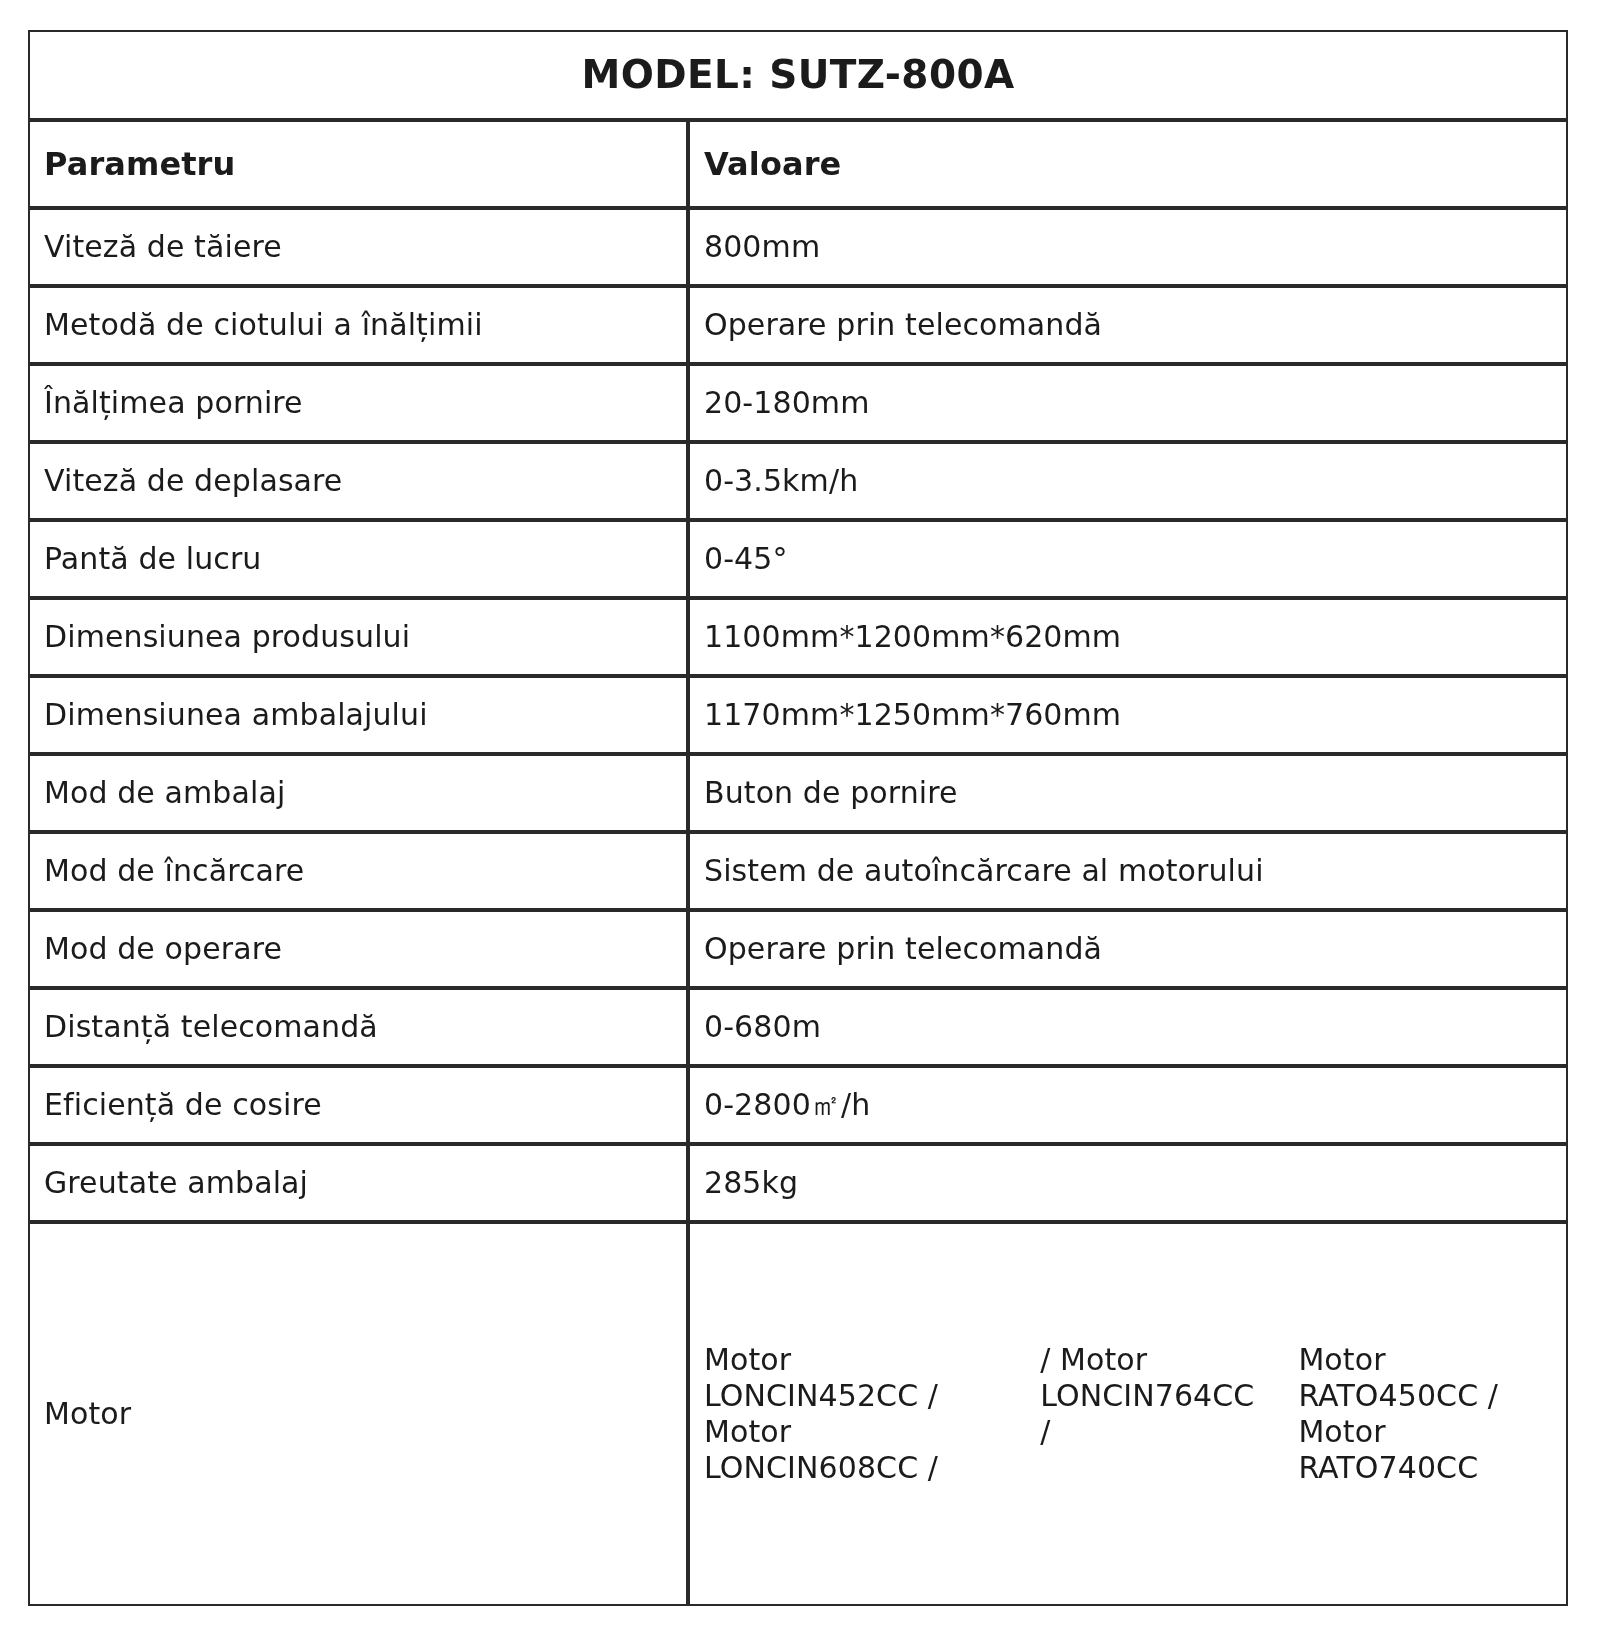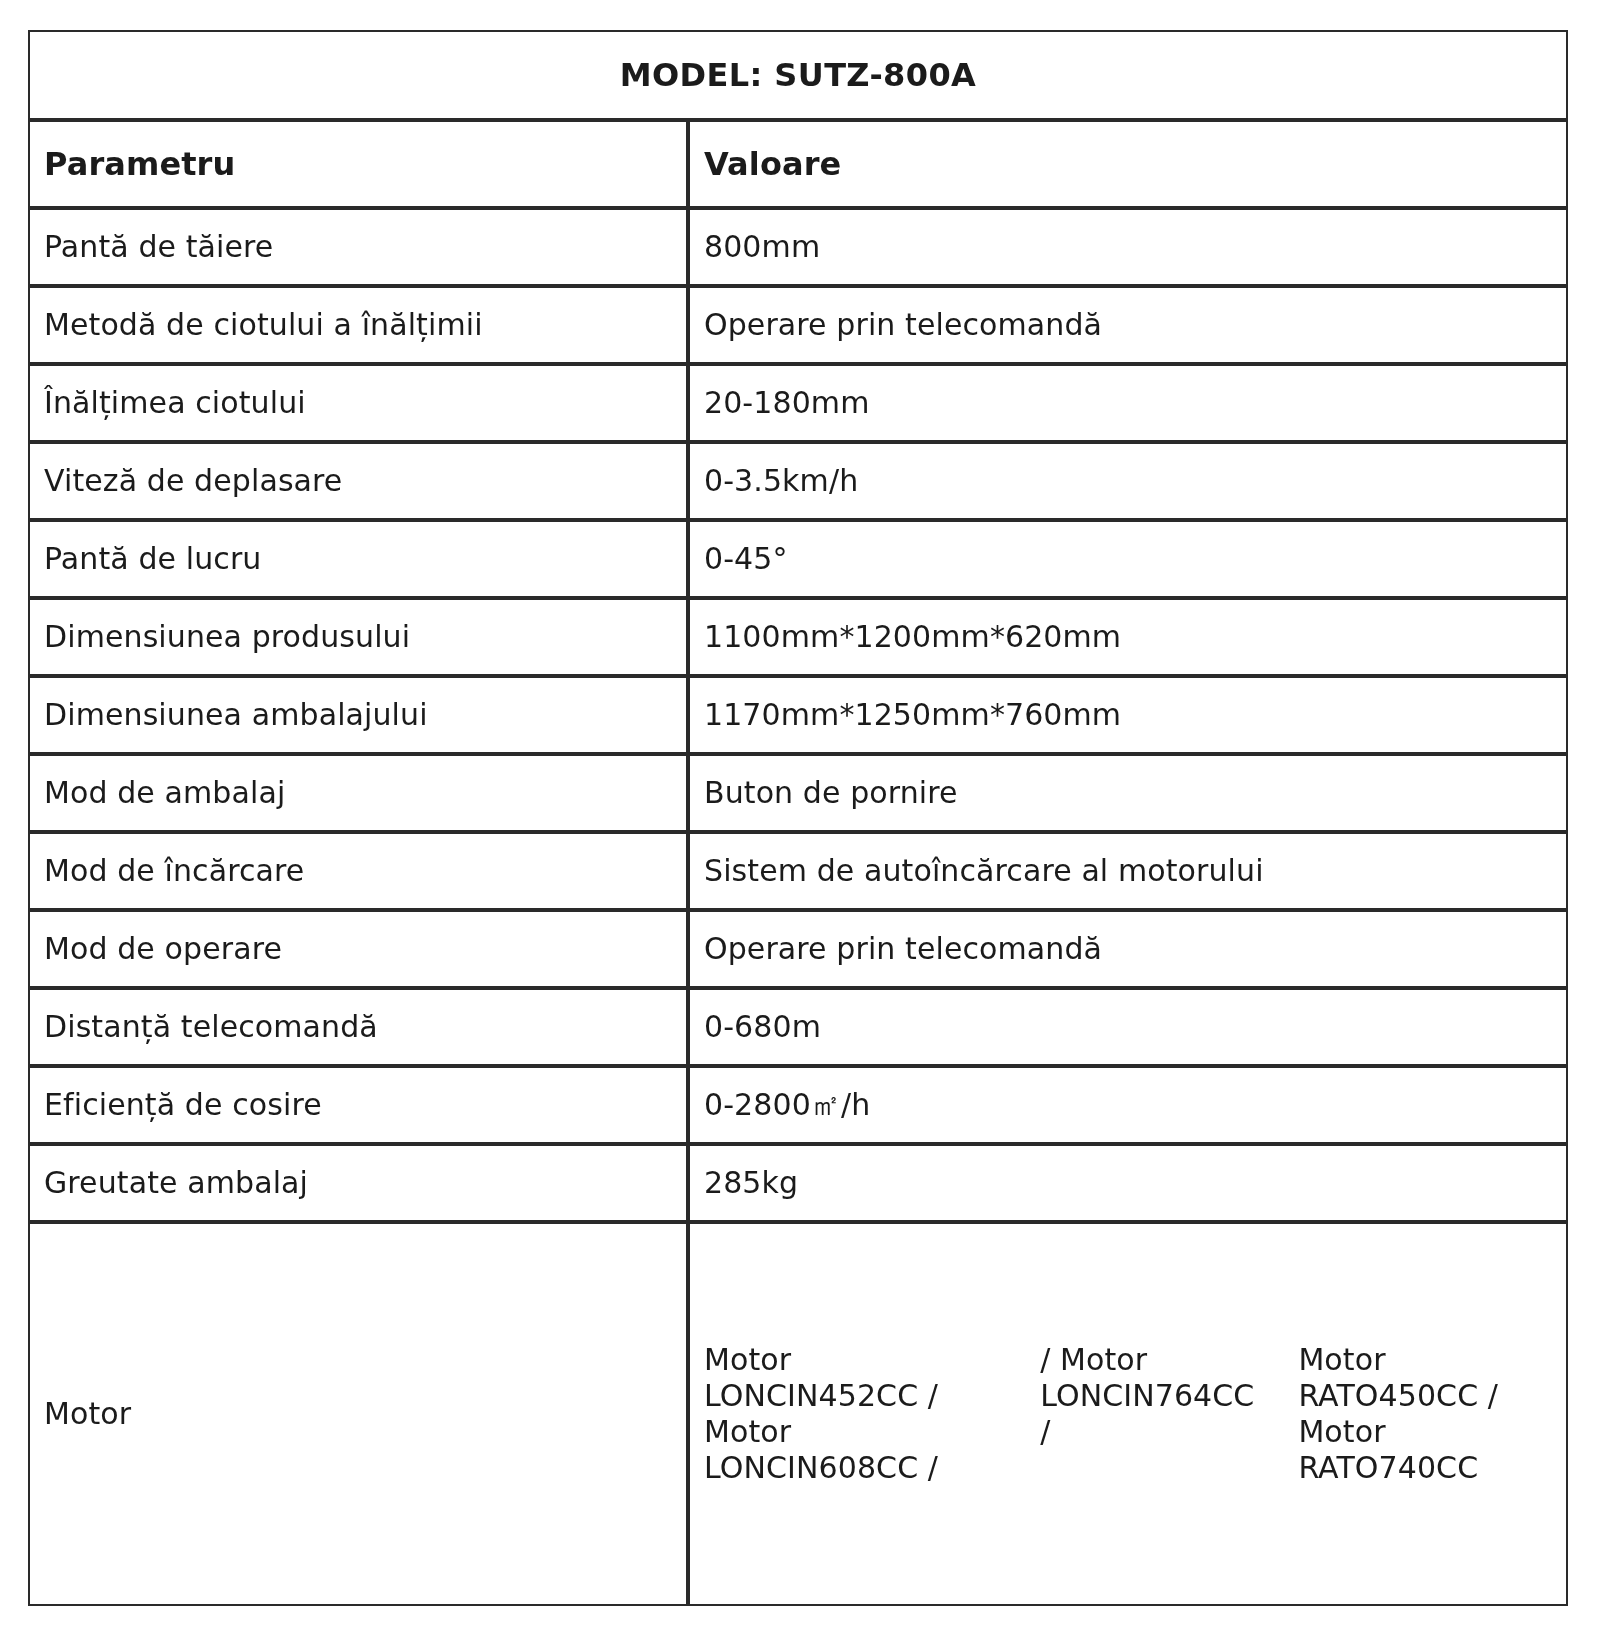--- a/index.html
+++ b/index.html
@@ -42,21 +42,21 @@
   td.col-param {
     width: 660px;
     border-right-width: 3px;
   }
   td.col-value {
     border-left-width: 3px;
   }
   tr.title-row td {
     text-align: center;
     font-weight: 700;
-    font-size: 32px;
+    font-size: 39px;
     letter-spacing: 0.4px;
     height: 86px;
     padding: 0 12px;
   }
   tr.head-row td {
     font-weight: 700;
     font-size: 32px;
     height: 84px;
   }
   tr.data-row td {
@@ -90,29 +90,29 @@
     <tbody>
       <tr class="title-row">
         <td colspan="2">MODEL: SUTZ-800A</td>
       </tr>
       <tr class="head-row">
         <td class="col-param">Parametru</td>
         <td class="col-value">Valoare</td>
       </tr>
 
       <tr class="data-row">
-        <td class="col-param">Pantă de tăiere</td>
+        <td class="col-param">Viteză de tăiere</td>
         <td class="col-value">800mm</td>
       </tr>
       <tr class="data-row">
         <td class="col-param">Metodă de ciotului a înălțimii</td>
         <td class="col-value">Operare prin telecomandă</td>
       </tr>
       <tr class="data-row">
-        <td class="col-param">Înălțimea ciotului</td>
+        <td class="col-param">Înălțimea pornire</td>
         <td class="col-value">20-180mm</td>
       </tr>
       <tr class="data-row">
         <td class="col-param">Viteză de deplasare</td>
         <td class="col-value">0-3.5km/h</td>
       </tr>
       <tr class="data-row">
         <td class="col-param">Pantă de lucru</td>
         <td class="col-value">0-45°</td>
       </tr>

